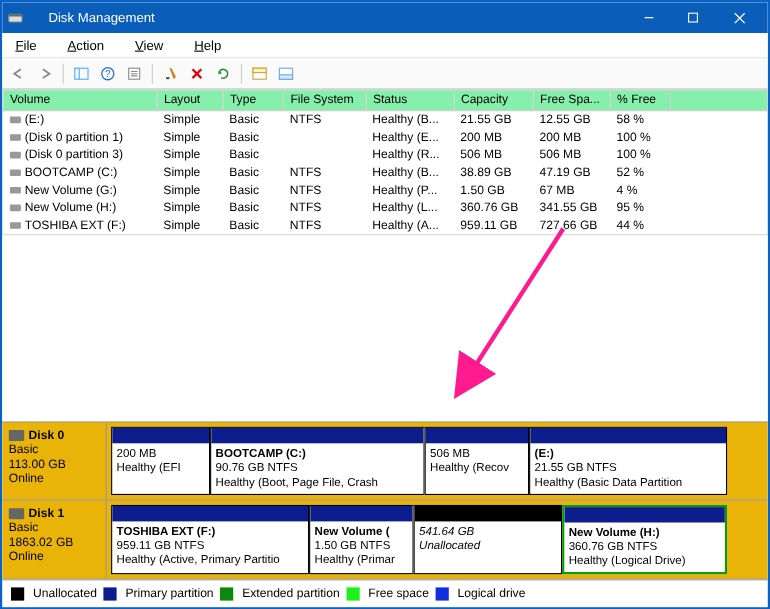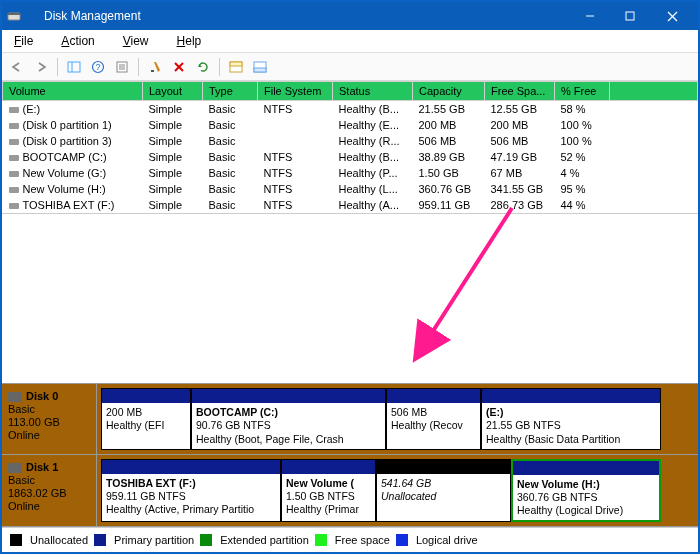--- a/index.html
+++ b/index.html
@@ -12,26 +12,26 @@
   .winbtn.close { width: 44px; }
   .menubar { display: flex; gap: 16px; padding: 2px 6px; background: #fff; border-bottom: 1px solid #e0e0e0; font-size: 12px; }
   .menuitem { padding: 2px 6px; }
   .menuitem .u { text-decoration: underline; }
   .toolbar { display: flex; align-items: center; gap: 2px; padding: 3px 4px; border-bottom: 1px solid #d8d8d8; background: #fafafa; height: 28px; }
   .tbtn { width: 22px; height: 20px; display: inline-flex; align-items: center; justify-content: center; color: #555; border-radius: 2px; }
   .tbtn svg { display:block; }
   .sep { width: 1px; height: 18px; background: #ccc; margin: 0 3px; }
   .table-wrap { flex: 0 0 auto; border-bottom: 1px solid #ccc; }
   table.volumes { width: 100%; border-collapse: collapse; font-size: 11px; }
-  table.volumes th { text-align: left; font-weight: 400; padding: 3px 6px; border: 1px solid #d0d0d0; background: #22c55e; white-space: nowrap; }
+  table.volumes th { text-align: left; font-weight: 400; padding: 3px 6px; border: 1px solid #d0d0d0; background: #86efac; white-space: nowrap; }
   table.volumes td { padding: 2px 6px; white-space: nowrap; }
   .vol-icon { display: inline-block; width: 10px; height: 6px; background: #999; margin-right: 4px; border-radius: 1px; vertical-align: middle; }
   .blank-area { flex: 1; background: #fff; position: relative; min-height: 70px; }
   .arrow { position: absolute; top: -10px; left: 260px; pointer-events:none; }
-  .disk-panel { border-top: 1px solid #999; display: flex; background: #a16207; }
+  .disk-panel { border-top: 1px solid #999; display: flex; background: #eab308; }
   .disk-label { width: 95px; padding: 6px 6px; border-right: 1px solid #999; display:flex; flex-direction:column; gap:1px;}
   .disk-label .disk-icon { display:inline-block; width:14px; height:10px; background:#666; border-radius:1px; margin-right:4px; vertical-align:middle;}
   .disk-label strong { font-size: 11px; font-weight: bold; }
   .disk-body { flex: 1; display: flex; padding: 4px 2px 4px 4px; gap: 0; }
   .part { border: 1px solid #000; display: flex; flex-direction: column; font-size: 10.5px; overflow: hidden; background:#fff;}
   .part .header { height: 14px; width: 100%; }
   .part .body { padding: 3px 4px; flex:1; line-height: 1.25; }
   .hdr-primary { background: #0e1d8e; }
   .hdr-unalloc { background: #000; }
   .part.ext { border: 2px solid #0a9a0a; }
@@ -226,21 +226,21 @@
           <td>95 %</td>
           <td></td>
         </tr>
         <tr>
           <td><span class="vol-icon"></span>TOSHIBA EXT (F:)</td>
           <td>Simple</td>
           <td>Basic</td>
           <td>NTFS</td>
           <td>Healthy (A...</td>
           <td>959.11 GB</td>
-          <td>286.73 GB</td>
+          <td>727.66 GB</td>
           <td>44 %</td>
           <td></td>
         </tr>
       </tbody>
   </table>
 </div>
 
 <div class="blank-area">
   <svg class="arrow" width="260" height="170">
     <defs>

